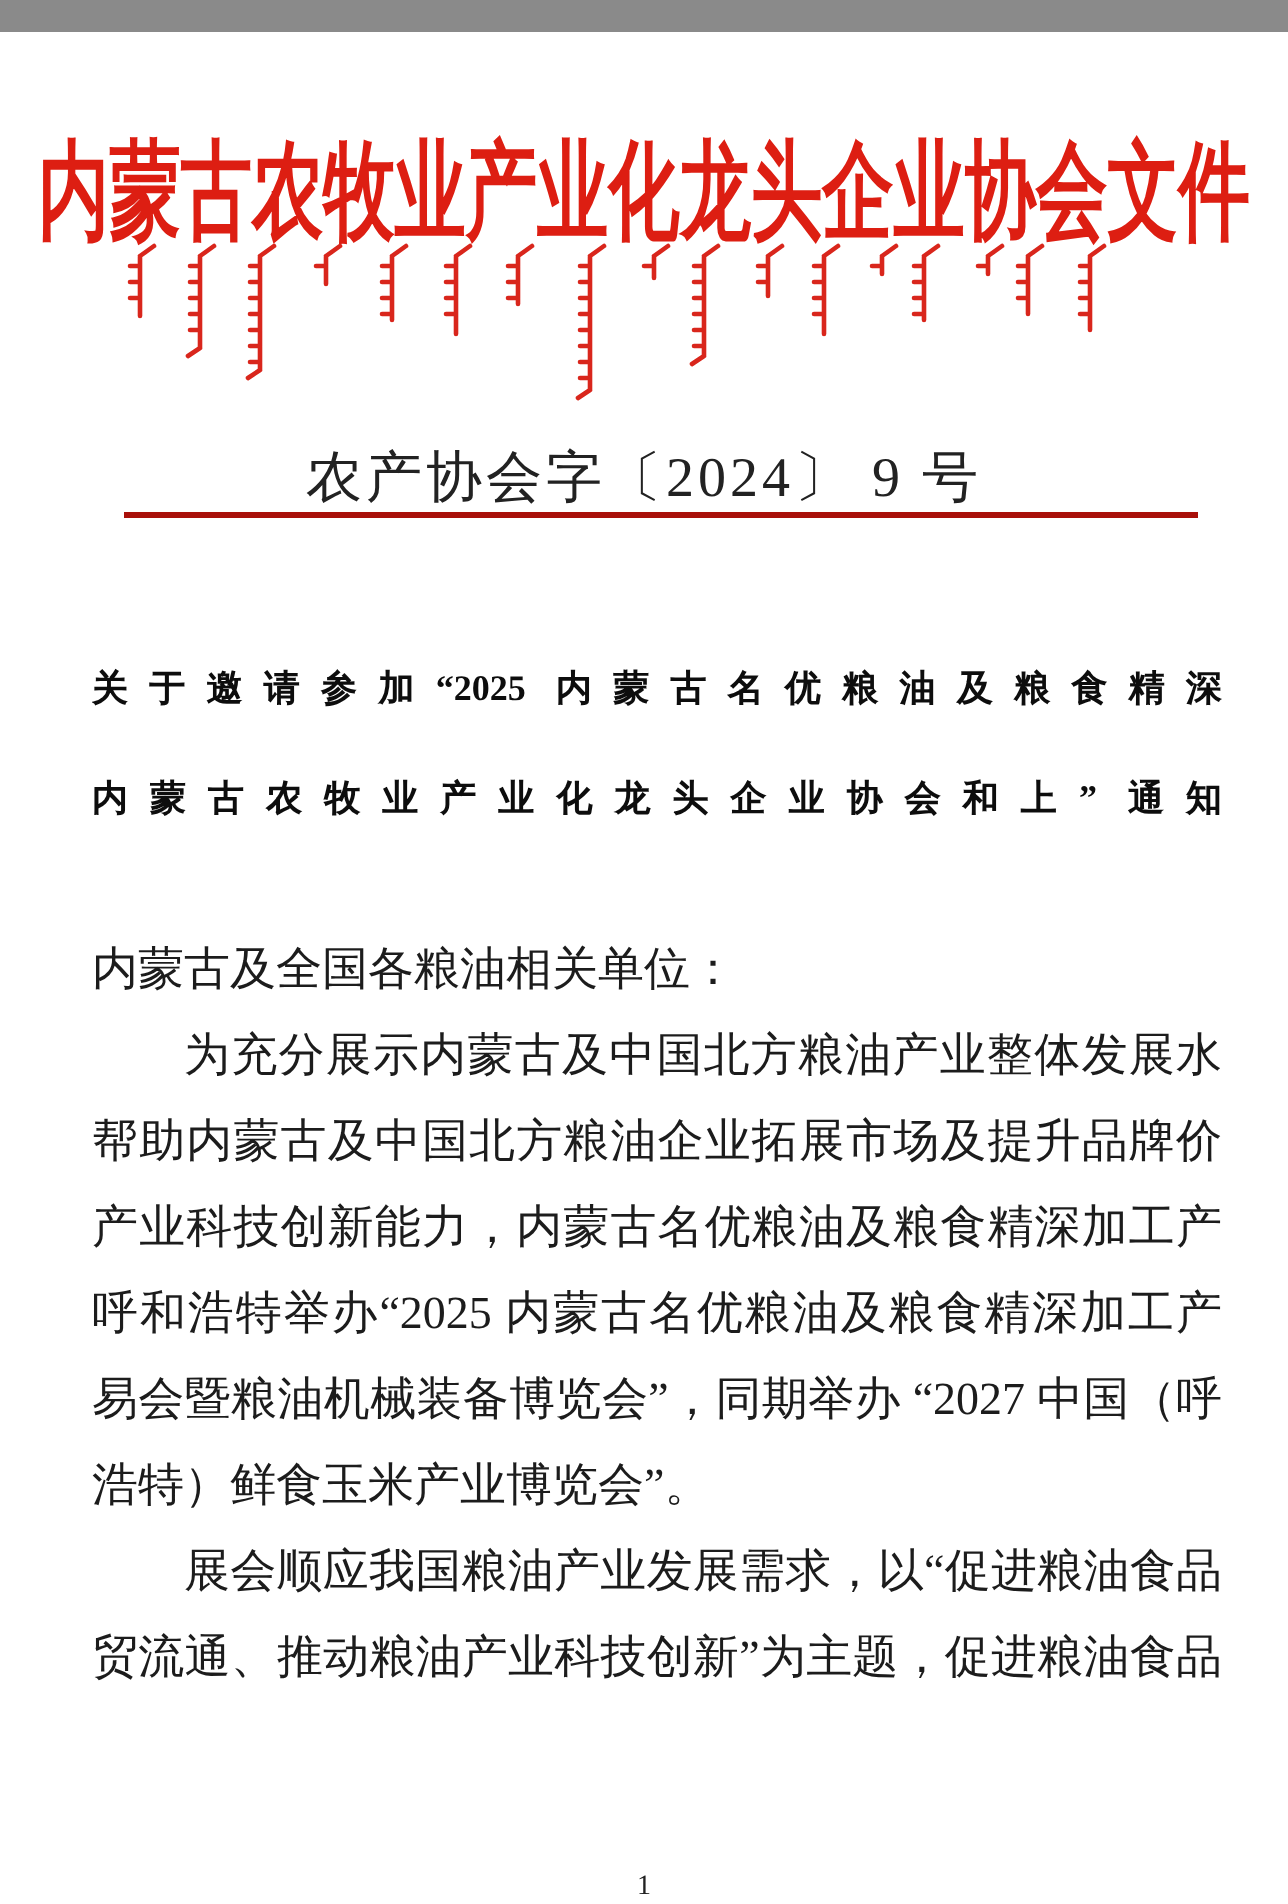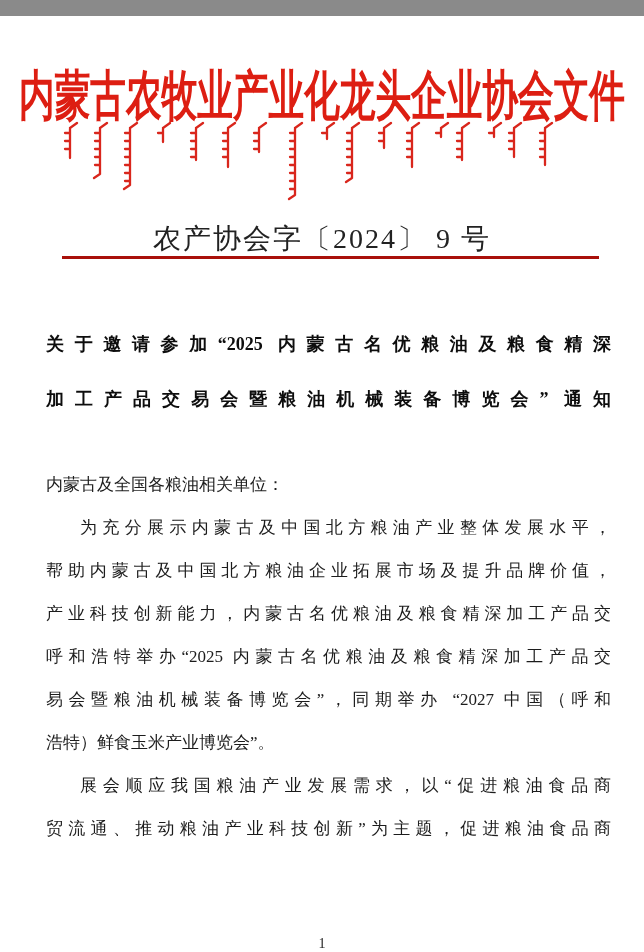--- a/index.html
+++ b/index.html
@@ -76,21 +76,21 @@
     text-align-last: justify;
     text-justify: inter-character;
     word-break: break-all;
   }
 
   .body-block {
     position: absolute;
     top: 447px;
     left: 46px;
     width: 565px;
-    font-size: 17px;
+    font-size: 23px;
     color: #1c1c1c;
   }
   .b-line {
     height: 43px;
     line-height: 43px;
     overflow: hidden;
     word-break: break-all;
     text-justify: inter-character;
   }
   .b-line.justify {
@@ -119,21 +119,21 @@
   <svg class="mongolian" viewBox="0 0 644 86" xmlns="http://www.w3.org/2000/svg">
     <path id="mongolian-path" fill="none" stroke="#d9261c" stroke-width="2.3" stroke-linecap="round" d="M70 8 V38 M70 8 l7 -5 M70 13 h-5 M70 21 h-5 M70 29 h-5 M100 8 V54 M100 8 l7 -5 M100 13 h-5 M100 21 h-5 M100 29 h-5 M100 37 h-5 M100 45 h-5 M100 54 l-6 4 M130 8 V65 M130 8 l7 -5 M130 13 h-5 M130 21 h-5 M130 29 h-5 M130 37 h-5 M130 45 h-5 M130 53 h-5 M130 61 h-5 M130 65 l-6 4 M163 8 V22 M163 8 l7 -5 M163 13 h-5 M196 8 V40 M196 8 l7 -5 M196 13 h-5 M196 21 h-5 M196 29 h-5 M196 37 h-5 M228 8 V47 M228 8 l7 -5 M228 13 h-5 M228 21 h-5 M228 29 h-5 M228 37 h-5 M259 8 V32 M259 8 l7 -5 M259 13 h-5 M259 21 h-5 M259 29 h-5 M295 8 V75 M295 8 l7 -5 M295 13 h-5 M295 21 h-5 M295 29 h-5 M295 37 h-5 M295 45 h-5 M295 53 h-5 M295 61 h-5 M295 69 h-5 M295 75 l-6 4 M327 8 V19 M327 8 l7 -5 M327 13 h-5 M352 8 V58 M352 8 l7 -5 M352 13 h-5 M352 21 h-5 M352 29 h-5 M352 37 h-5 M352 45 h-5 M352 53 h-5 M352 58 l-6 4 M384 8 V28 M384 8 l7 -5 M384 13 h-5 M384 21 h-5 M412 8 V47 M412 8 l7 -5 M412 13 h-5 M412 21 h-5 M412 29 h-5 M412 37 h-5 M441 8 V17 M441 8 l7 -5 M441 13 h-5 M462 8 V40 M462 8 l7 -5 M462 13 h-5 M462 21 h-5 M462 29 h-5 M462 37 h-5 M494 8 V17 M494 8 l7 -5 M494 13 h-5 M514 8 V37 M514 8 l7 -5 M514 13 h-5 M514 21 h-5 M514 29 h-5 M545 8 V45 M545 8 l7 -5 M545 13 h-5 M545 21 h-5 M545 29 h-5 M545 37 h-5 "></path>
   </svg>
 
   <div class="doc-number">农产协会字〔2024〕 9 号</div>
 
   <div class="red-rule"></div>
 
   <div class="doc-title">
     <div class="t-line">关于邀请参加“2025 内蒙古名优粮油及粮食精深</div>
-    <div class="t-line">加工产品交易会暨粮油机械装备博览会” 通知</div>
+    <div class="t-line">内蒙古农牧业产业化龙头企业协会和上” 通知</div>
   </div>
 
   <div class="body-block">
     <div class="b-line">内蒙古及全国各粮油相关单位：</div>
     <div class="b-line justify indent">为充分展示内蒙古及中国北方粮油产业整体发展水平，</div>
     <div class="b-line justify">帮助内蒙古及中国北方粮油企业拓展市场及提升品牌价值，</div>
     <div class="b-line justify">产业科技创新能力，内蒙古名优粮油及粮食精深加工产品交</div>
     <div class="b-line justify">呼和浩特举办“2025 内蒙古名优粮油及粮食精深加工产品交</div>
     <div class="b-line justify">易会暨粮油机械装备博览会”，同期举办 “2027 中国（呼和</div>
     <div class="b-line">浩特）鲜食玉米产业博览会”。</div>

